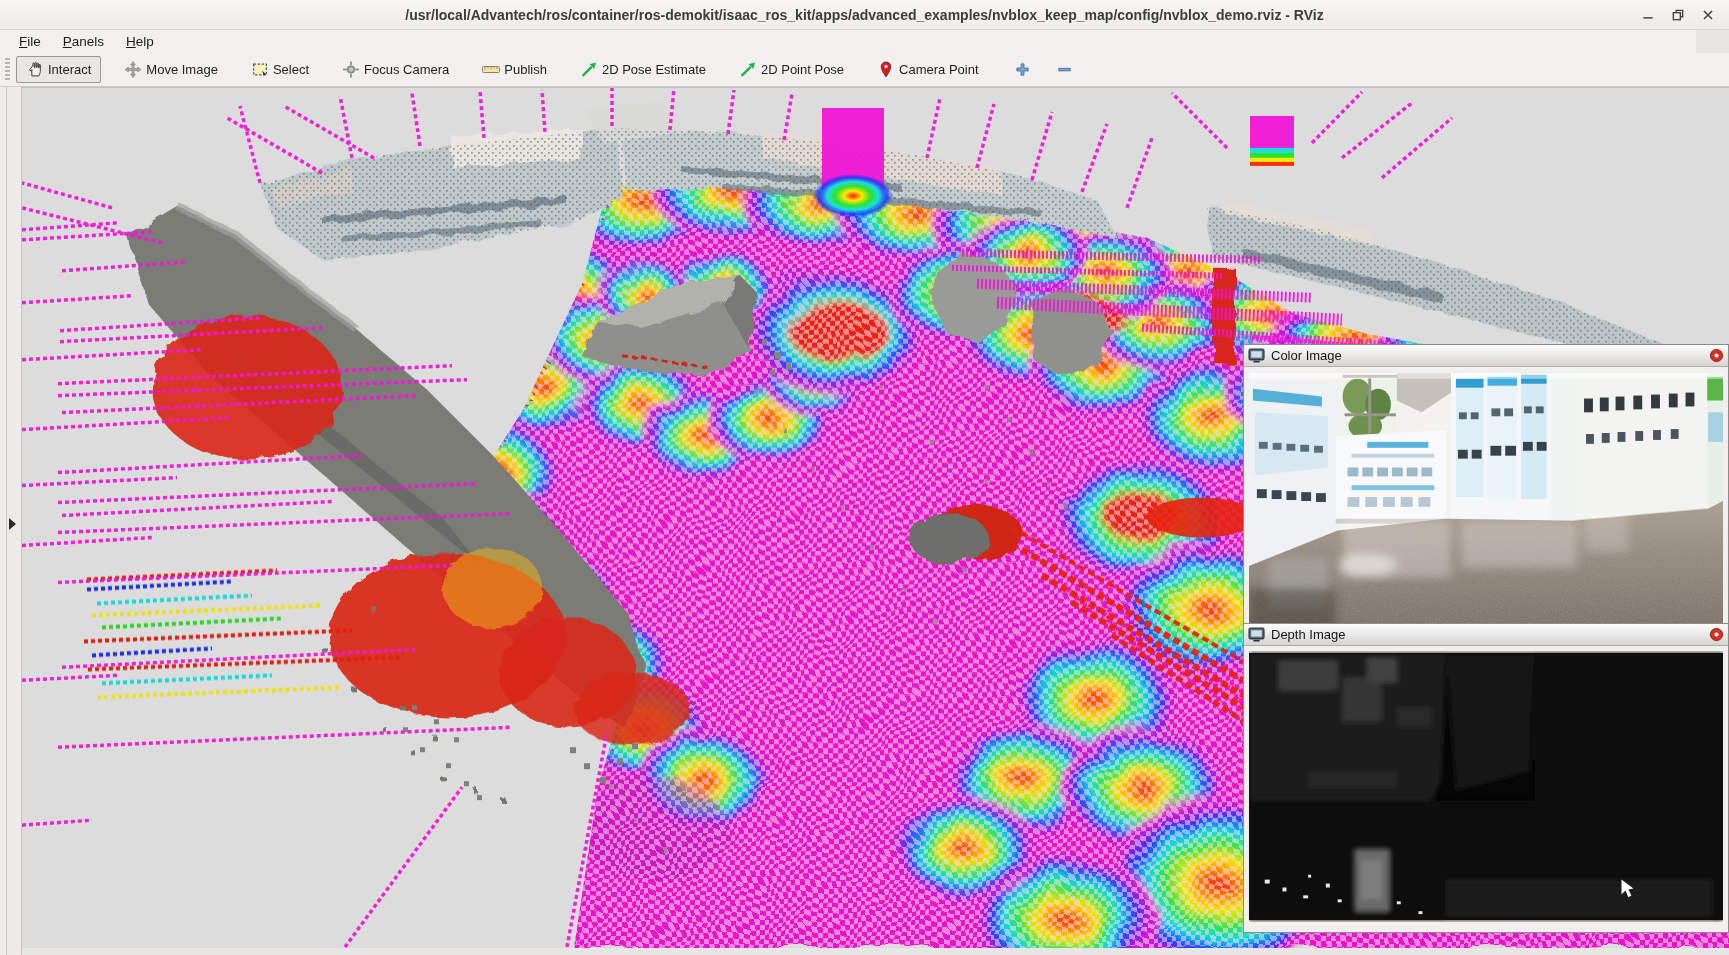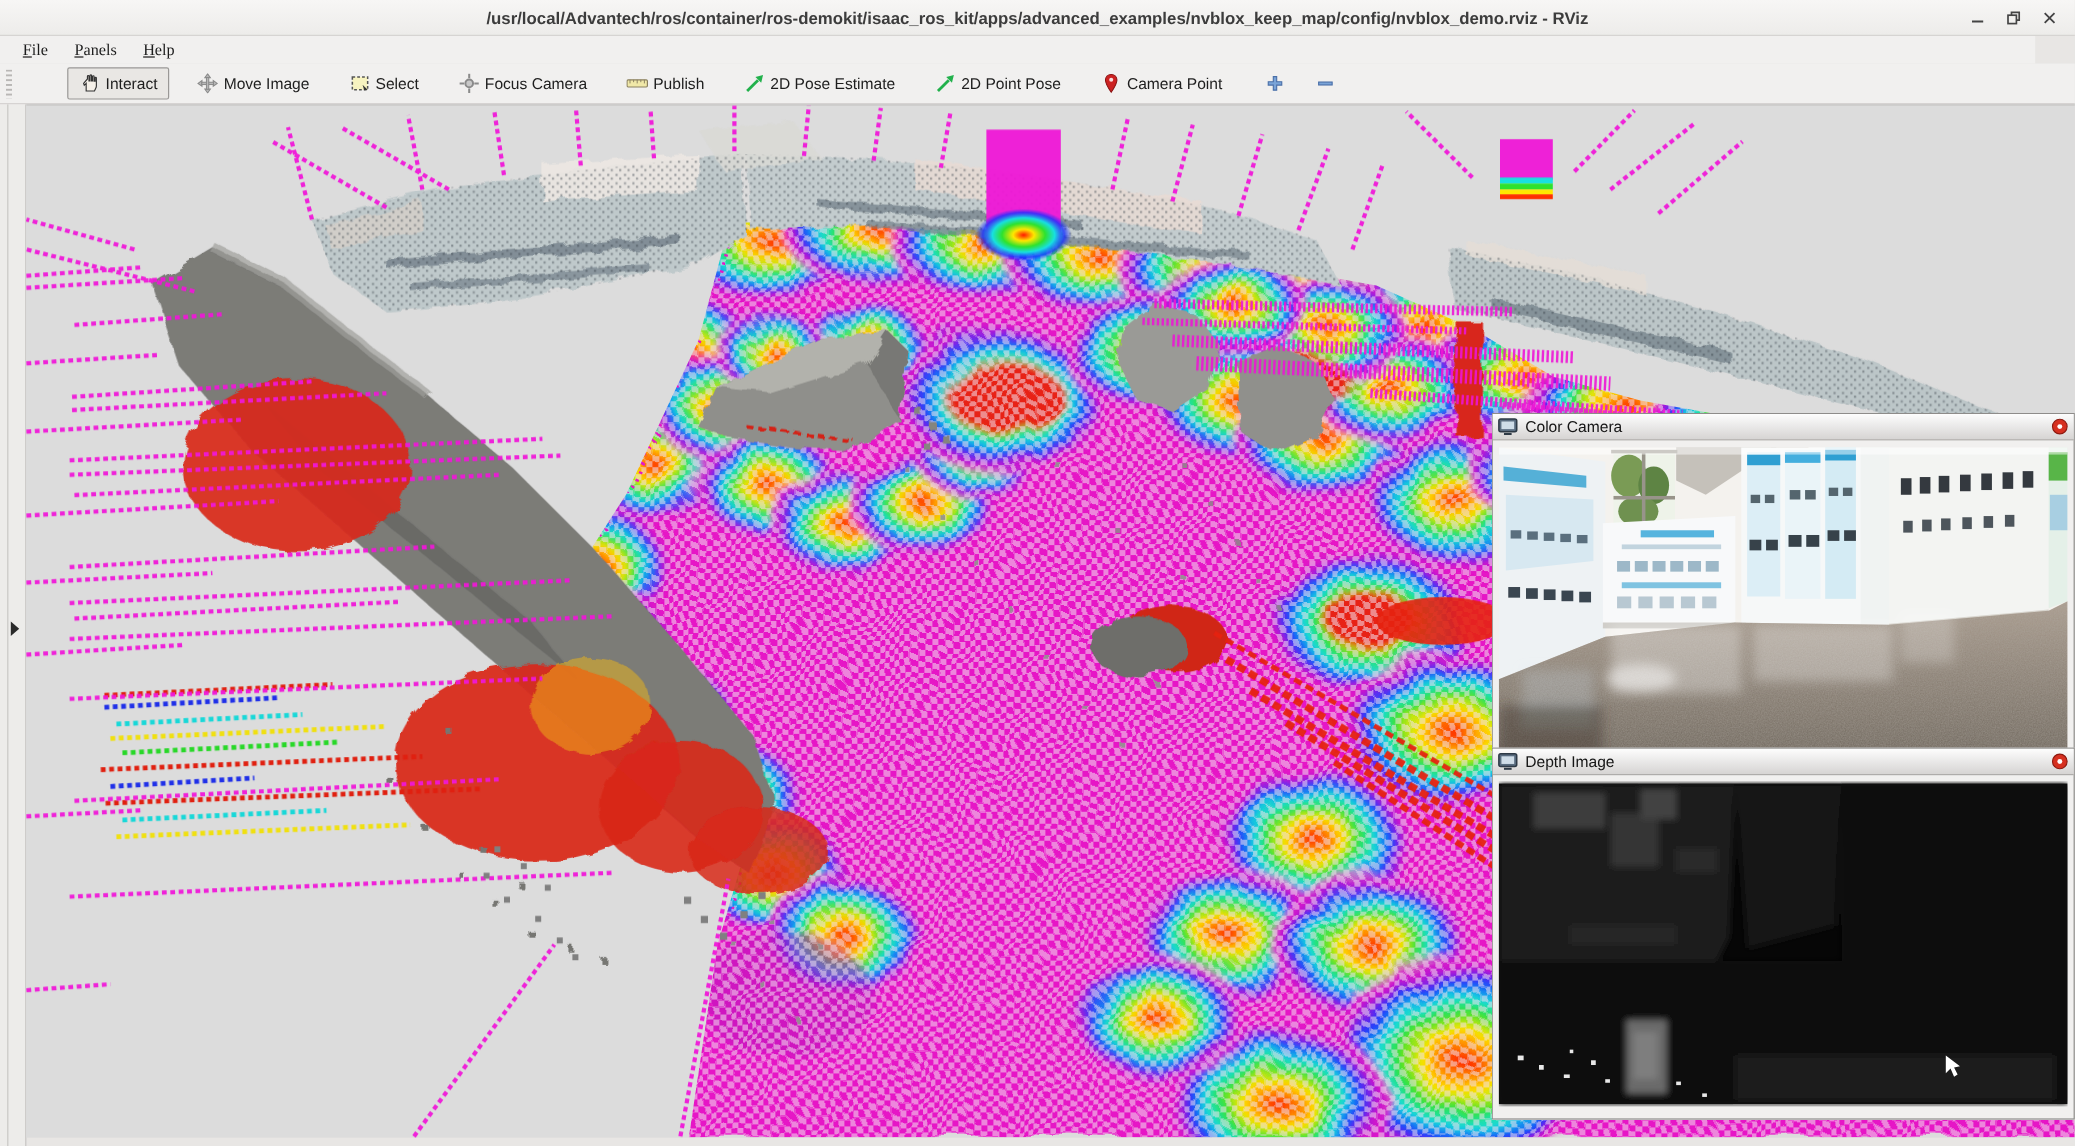--- a/index.html
+++ b/index.html
@@ -9,32 +9,32 @@
   
   #titlebar { position:absolute; left:0; top:0; width:1729px; height:30px;
     background:linear-gradient(#f7f6f5,#edecea); border-bottom:1px solid #d6d4d2;
     display:flex; align-items:center; justify-content:center; }
   #window-title { font-size:14px; font-weight:bold; color:#3c3c3c; }
   #win-controls { position:absolute; right:6px; top:0; height:30px; display:flex; align-items:center; }
   .win-btn { width:30px; height:24px; display:flex; align-items:center; justify-content:center; cursor:default; }
   .win-btn svg { width:14px; height:14px; }
 
   #menubar { position:absolute; left:0; top:30px; width:1696px; height:23px;
-    background:#f1f0ef; display:flex; align-items:center; padding-left:8px;font-family:Liberation Serif, serif; }
+    background:#f1f0ef; display:flex; align-items:center; padding-left:8px; }
   .menu-item { font-size:13.5px; color:#1c1c1c; padding:2px 11px; }
   .menu-item .u { text-decoration:underline; }
 
   #toolbar { position:absolute; left:0; top:53px; width:1729px; height:34px;
     background:#f1f0ef; border-bottom:1px solid #cfcdcb; display:flex; align-items:center; }
   #toolbar-handle { width:7px; height:24px; margin-left:5px; margin-right:6px;
     background:repeating-linear-gradient(#b9b7b5 0 2px, #f1f0ef 2px 4px);
     background-size:2px 4px; background-repeat:repeat; width:5px; }
   .tool-btn { display:flex; align-items:center; gap:4px; font-size:13px; color:#1e1e1e;
     padding:4px 9px; margin-right:13px; border:1px solid transparent; border-radius:2px; white-space:nowrap; }
-  .tool-btn.active { background:#e9e7e4; border:1px solid #9a9896;margin-left:40px; }
+  .tool-btn.active { background:#e9e7e4; border:1px solid #9a9896; }
   .tool-btn .ticon { width:18px; height:17px; display:inline-flex; }
   .tool-btn .ticon svg { width:100%; height:100%; }
   .flat-btn { width:26px; height:24px; display:flex; align-items:center; justify-content:center; margin-right:16px; }
   .flat-btn svg { width:15px; height:15px; }
 
   
   #side-strip { position:absolute; left:0; top:87px; width:22px; height:868px;
     background:#edecea; border-right:1px solid #c6c4c2; }
   #side-strip .inner-line { position:absolute; left:6px; top:0; width:1px; height:100%; background:#c9c7c5; }
   #expand-handle { position:absolute; left:9px; top:431px; width:0; height:0;
@@ -509,21 +509,21 @@
 
 <div id="color-image-panel" class="img-panel">
   <div class="img-panel-header">
     <span class="picon">
         <svg viewBox="0 0 16 14">
           <rect x="1" y="1" width="14" height="10" rx="1.5" fill="#5a6d80" stroke="#2e3a46" stroke-width="1.2"></rect>
           <rect x="3" y="3" width="10" height="6" fill="#cfdde8"></rect>
           <rect x="5" y="12" width="6" height="1.6" fill="#2e3a46"></rect>
         </svg>
       </span>
-    <span class="panel-title">Color Camera</span>
+    <span class="panel-title">Color Image</span>
     <span class="panel-close">
         <svg viewBox="0 0 16 16">
           <circle cx="8" cy="8" r="6.5" fill="#d63020" stroke="#8e1a10" stroke-width="1"></circle>
           <circle cx="8" cy="8" r="2.2" fill="#ffffff"></circle>
         </svg>
       </span>
   </div>
   <div class="img-panel-body">
     <svg width="474" height="259" viewBox="0 0 481 261">
       <defs>

